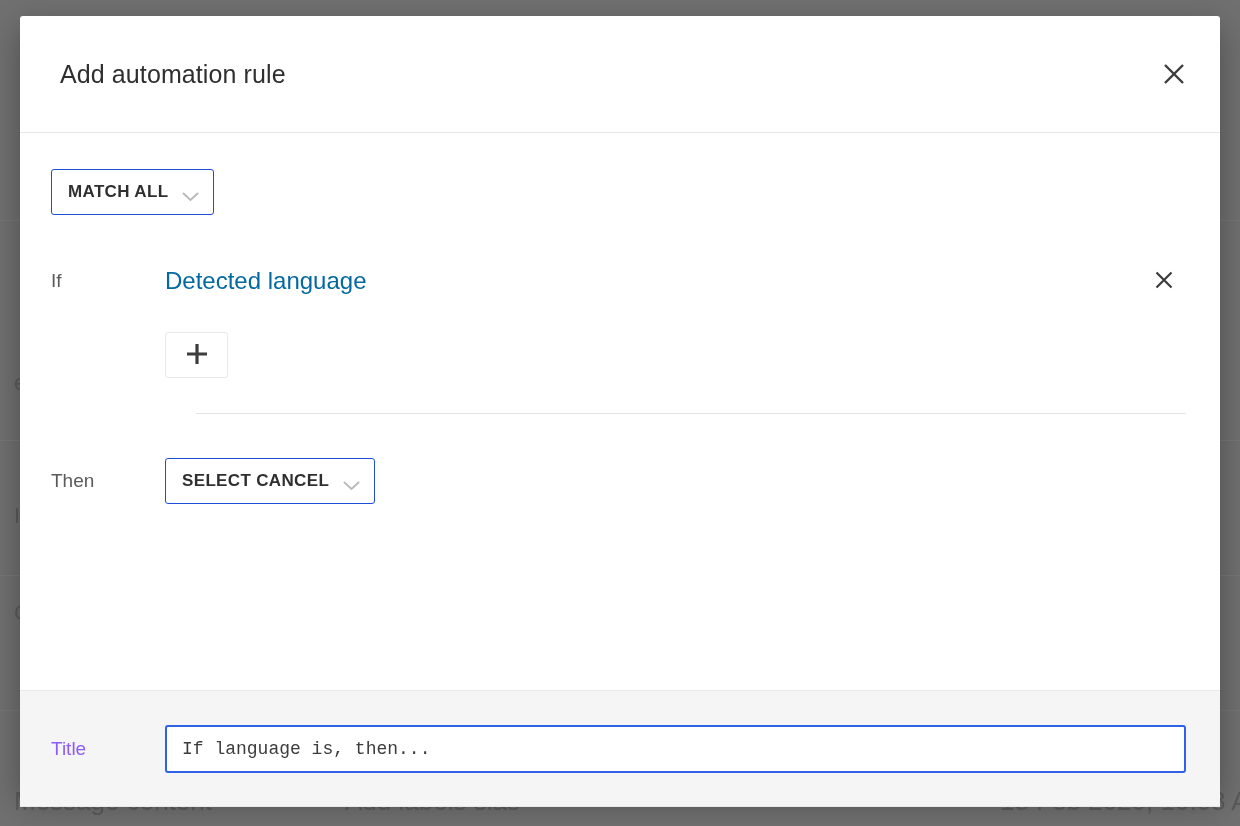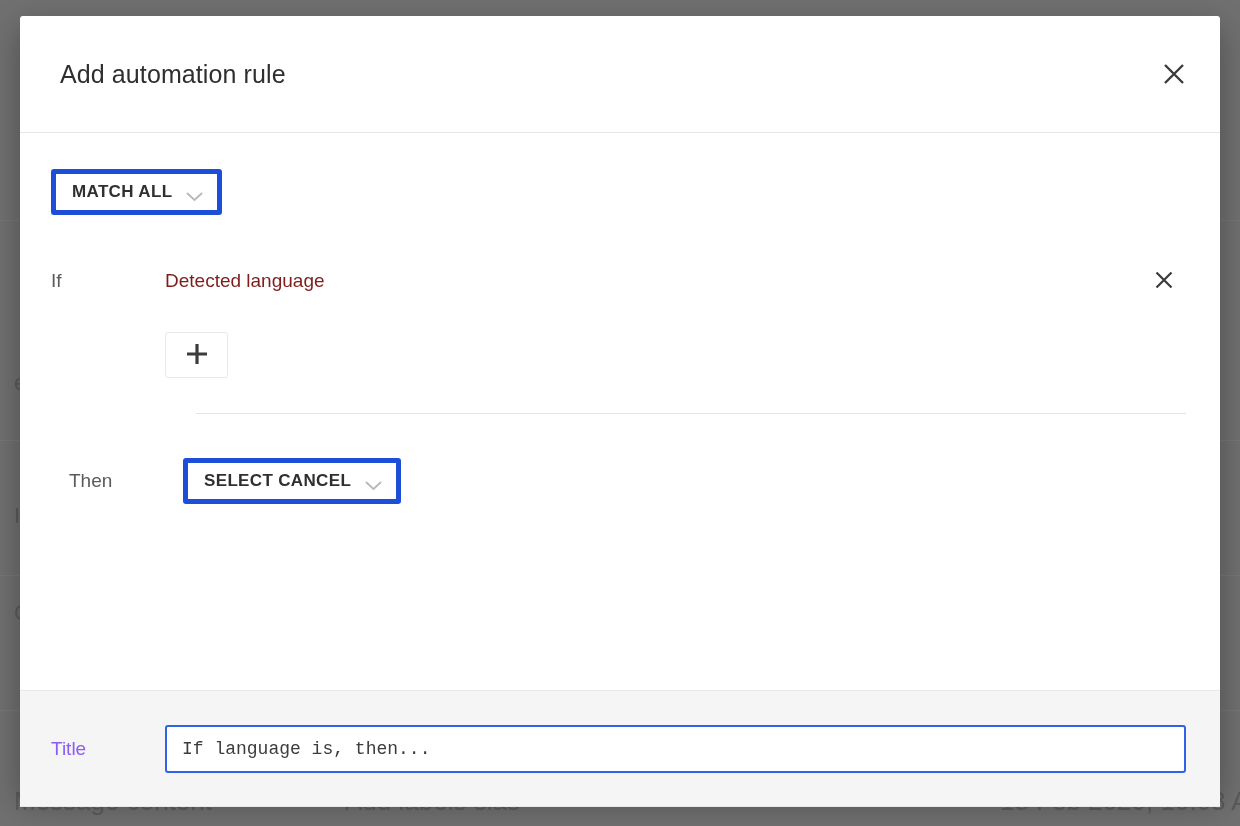--- a/index.html
+++ b/index.html
@@ -101,21 +101,21 @@
   }
 
   
   .dropdown {
     display: inline-flex;
     align-items: center;
     gap: 14px;
     height: 46px;
     box-sizing: border-box;
     padding: 0 14px 0 16px;
-    border: 5px solid #1d4ed8;
+    border: 1px solid #1d4ed8;
     border-radius: 3px;
     background: #fff;
     cursor: pointer;
     font-family: "Liberation Sans", sans-serif;
     font-size: 17px;
     font-weight: bold;
     color: #2f2f2f;
     letter-spacing: 0.35px;
     white-space: nowrap;
   }
@@ -136,22 +136,22 @@
     align-items: center;
     height: 46px;
   }
   .row-label {
     width: 114px;
     flex: 0 0 114px;
     font-size: 19px;
     color: #5b5b5b;
   }
   .field-name {
-    font-size: 19px;
-    color: #7f1d1d;
+    font-size: 24px;
+    color: #0369a1;
     width: 226px;
     flex: 0 0 226px;
   }
   .cond-op { margin-right: 29px; }
   .remove-cond {
     position: absolute;
     right: 33px;
     top: 0;
     width: 46px;
     height: 46px;
@@ -182,21 +182,21 @@
   }
 
   .divider {
     height: 1px;
     background: #e4e4e4;
     margin: 35px 34px 0 145px;
   }
 
   
   .then-section {
-    padding-left: 49px;
+    padding-left: 31px;
     margin-top: 44px;
     display: flex;
     align-items: center;
   }
   .then-label {
     width: 114px;
     flex: 0 0 114px;
     font-size: 19px;
     color: #5b5b5b;
   }

